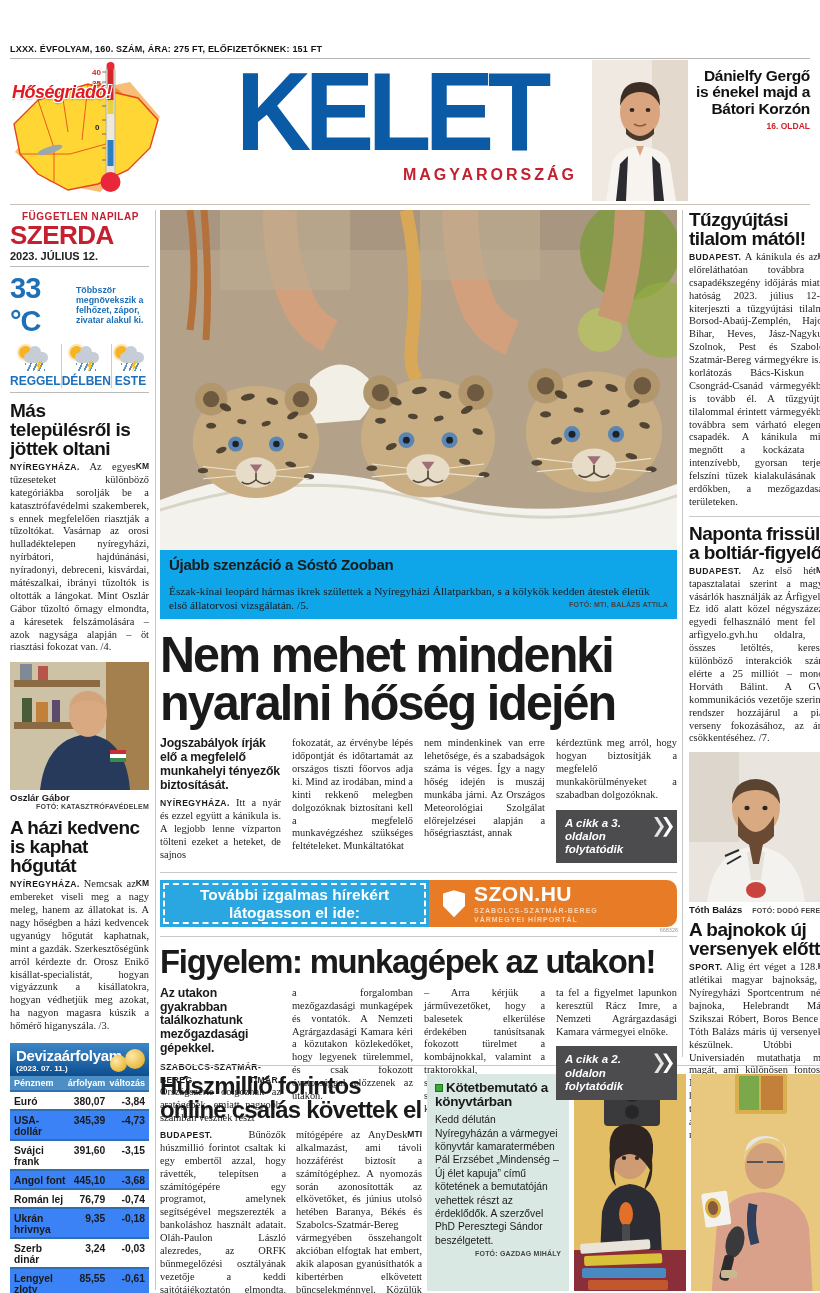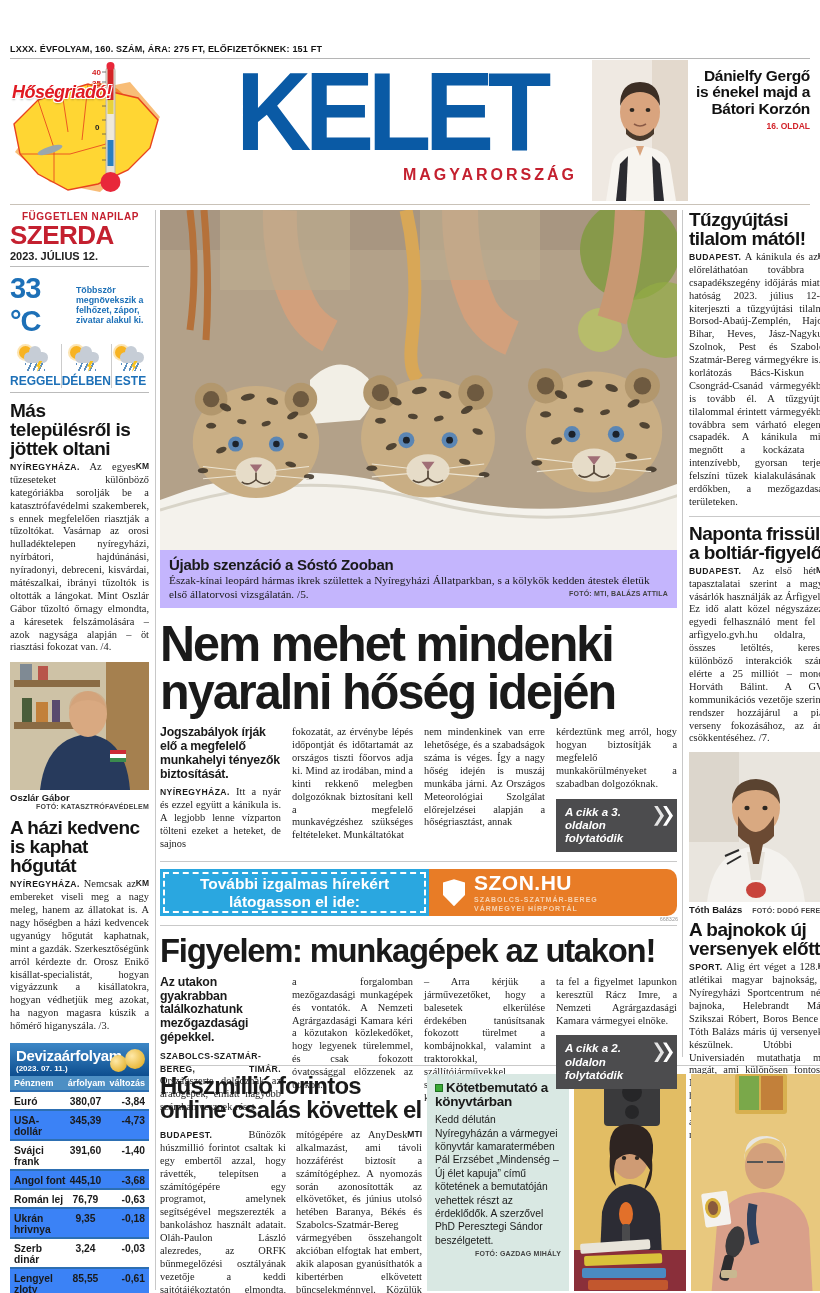--- a/index.html
+++ b/index.html
@@ -72,27 +72,27 @@
   .fx-title { font-size:15px; font-weight:900; letter-spacing:-.3px; }
   .fx-date { font-size:8px; font-weight:700; }
   .coin { position:absolute; border-radius:50%; background:radial-gradient(circle at 35% 35%, #ffe9a8, #e8b93d 70%, #b98a1f); }
   .coin.c1 { right:22px; top:12px; width:17px; height:17px; }
   .coin.c2 { right:4px; top:6px; width:20px; height:20px; }
   .fx-cols { display:flex; background:#4d8fc4; color:#fff; font-size:9px; font-weight:700; padding:2px 4px; }
   .fx-cols span:nth-child(1){flex:1.3;} .fx-cols span:nth-child(2){flex:1;text-align:right;} .fx-cols span:nth-child(3){flex:1;text-align:right;}
   .crow { display:flex; font-size:10.3px; font-weight:700; padding:3.5px 4px 2.5px; border-top:2px solid #2d6fb2; }
   .crow:first-of-type { border-top:none; }
   .crow.alt { background:#3b82f6; }
-  .crow span:nth-child(1){flex:1.3;} .crow span:nth-child(2){flex:1;text-align:center;} .crow span:nth-child(3){flex:1;text-align:right;}
+  .crow span:nth-child(1){flex:1.3;} .crow span:nth-child(2){flex:1;text-align:right;} .crow span:nth-child(3){flex:1;text-align:right;}
 
   
   .main-photo { width:100%; height:340px; overflow:hidden; }
-  .cap-box { background:#c4b5fd; padding:6px 9px 7px; }
+  .cap-box { background:#0ea5e9; padding:6px 9px 7px; }
   .cap-title { font-size:15px; font-weight:900; letter-spacing:-.3px; }
-  .cap-body { font-family:"Liberation Serif",serif; font-size:11.3px; line-height:1.25; margin-top:0; }
+  .cap-body { font-family:"Liberation Serif",serif; font-size:11.3px; line-height:1.25; margin-top:11px; }
   .cap-box .credit { float:right; margin-top:-11px; }
   .main-hl { font-size:50px; letter-spacing:-2px; line-height:.96; font-weight:900; margin:12px 0 10px; transform:scaleX(.97); transform-origin:left; white-space:nowrap; }
   .cols4 { display:flex; gap:11px; }
   .cols4 .c { flex:1; }
   .lead { font-size:12.3px; font-weight:800; line-height:1.12; letter-spacing:-.2px; margin-bottom:5px; }
   .cont-box { position:relative; background:#4c4c4e; color:#fff; font-style:italic; font-weight:800; font-size:11.5px; line-height:1.15; padding:7px 26px 7px 9px; margin-top:8px; }
   .chev { position:absolute; right:4px; top:7px; width:10px; height:20px; background:#fff; clip-path:polygon(0 0,35% 0,100% 50%,35% 100%,0 100%,62% 50%); }
   .chev.c2 { right:13px; opacity:.85; }
   .mid-rule { border-top:1px solid #c9c9c9; margin:9px 0 7px; }
 
@@ -294,31 +294,31 @@
             <span>-3,84</span>
           </div>
         <div class="crow alt">
             <span>USA-dollár</span>
             <span>345,39</span>
             <span>-4,73</span>
           </div>
         <div class="crow">
             <span>Svájci frank</span>
             <span>391,60</span>
-            <span>-1,40</span>
+            <span>-3,15</span>
           </div>
         <div class="crow alt">
             <span>Angol font</span>
             <span>445,10</span>
             <span>-3,68</span>
           </div>
         <div class="crow">
             <span>Román lej</span>
             <span>76,79</span>
-            <span>-0,63</span>
+            <span>-0,74</span>
           </div>
         <div class="crow alt">
             <span>Ukrán hrivnya</span>
             <span>9,35</span>
             <span>-0,18</span>
           </div>
         <div class="crow">
             <span>Szerb dinár</span>
             <span>3,24</span>
             <span>-0,03</span>

